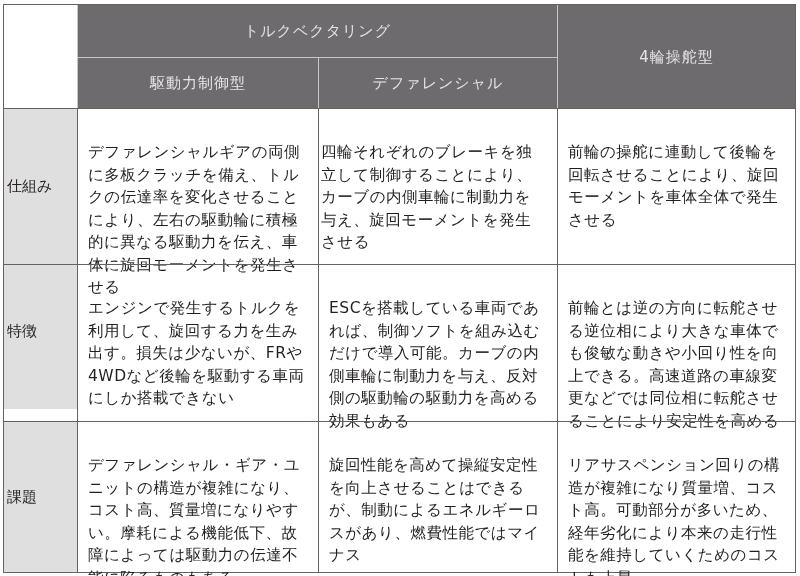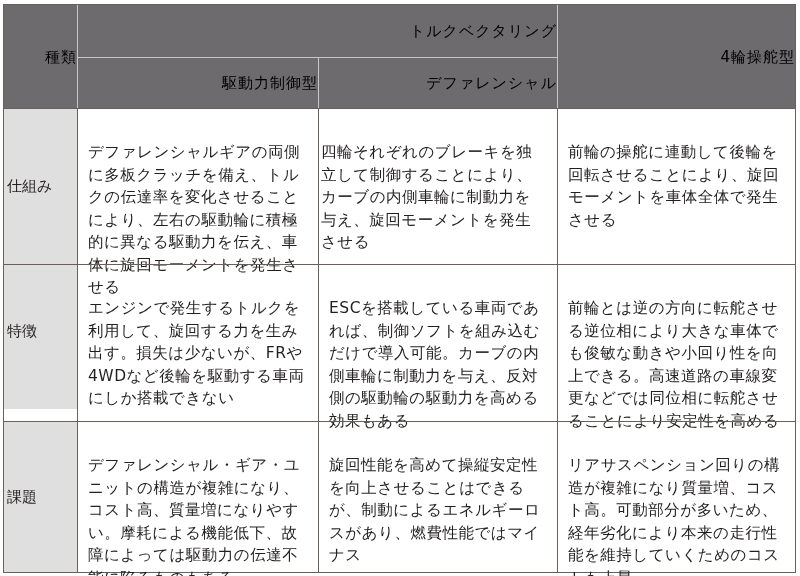--- a/index.html
+++ b/index.html
@@ -1,37 +1,34 @@
 <!DOCTYPE html>
 <html><head>
 <meta charset="utf-8">
 <style>
   html, body { margin:0; padding:0; background:#ffffff; }
   body { width:800px; height:576px; overflow:hidden; position:relative;
          font-family:"DejaVu Sans", "Liberation Sans", sans-serif; }
   .tbl { position:absolute; left:3px; top:4px; width:793px; height:569px;
          border:1px solid #6a5f5c; box-sizing:border-box; background:#fff; }
   .cell { position:absolute; box-sizing:border-box; }
-  .hdr { background:#6e6b6e; color:#000000; font-size:15px;
-         display:flex; align-items:center; justify-content:flex-end; letter-spacing:1px; }
+  .hdr { background:#6e6b6e; color:#e5e5e5; font-size:15px;
+         display:flex; align-items:center; justify-content:center; letter-spacing:1px; }
   .rowhead { background:#e0dfdf; color:#231f20; font-size:15px;
              display:flex; align-items:center; padding-left:3px; }
   .body { color:#231f20; font-size:15.5px; line-height:22.5px; padding:32px 8px 0 10px;
           letter-spacing:0.5px; word-break:break-all; }
   .vl { position:absolute; width:1px; }
   .hl { position:absolute; height:1px; }
 </style>
 </head>
 <body>
 
 <div class="tbl">
 
-  <div class="cell hdr" style="left:0; top:0; width:73px; height:104px;">
-    <span>種類</span>
-  </div>
   <div class="cell hdr" style="left:74px; top:0; width:479px; height:52px;">
     <span>トルクベクタリング</span>
   </div>
   <div class="cell hdr" style="left:74px; top:53px; width:240px; height:51px;">
     <span>駆動力制御型</span>
   </div>
   <div class="cell hdr" style="left:315px; top:53px; width:238px; height:51px;">
     <span>デファレンシャル</span>
   </div>
   <div class="cell hdr" style="left:554px; top:0; width:237px; height:104px;">

